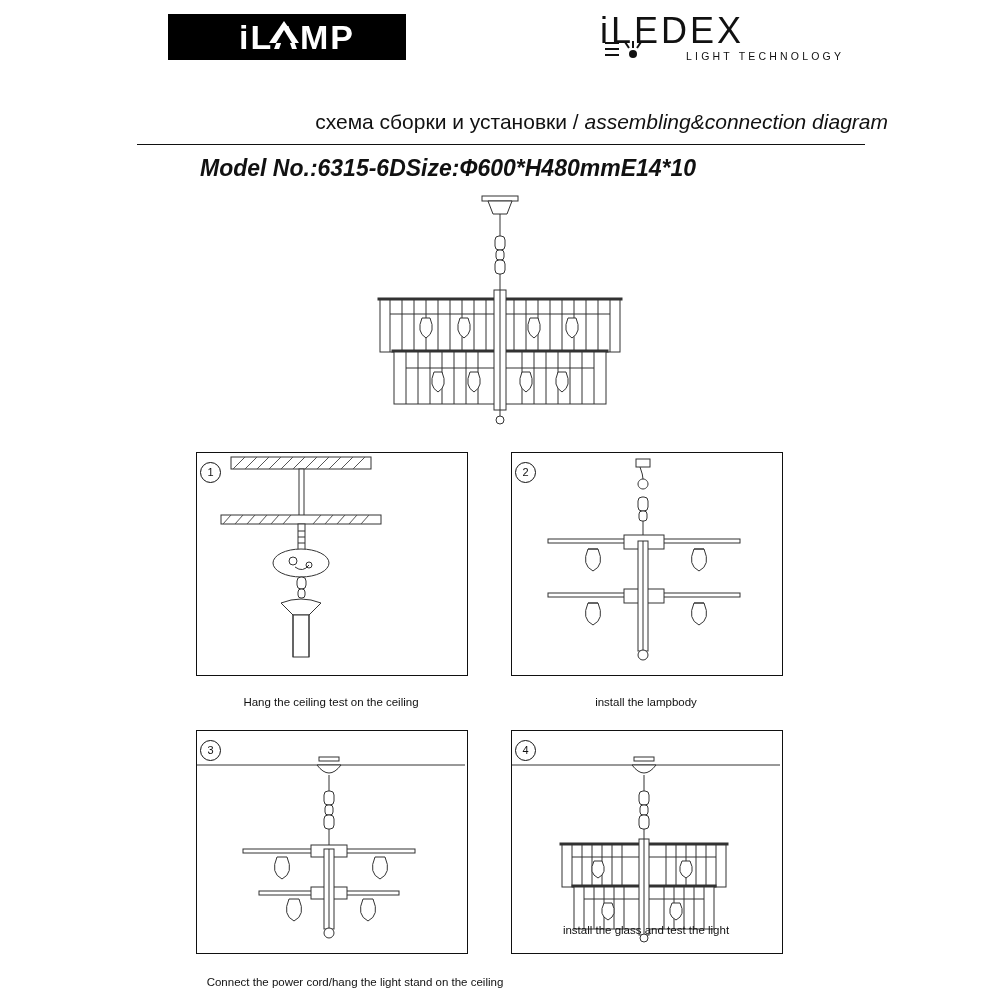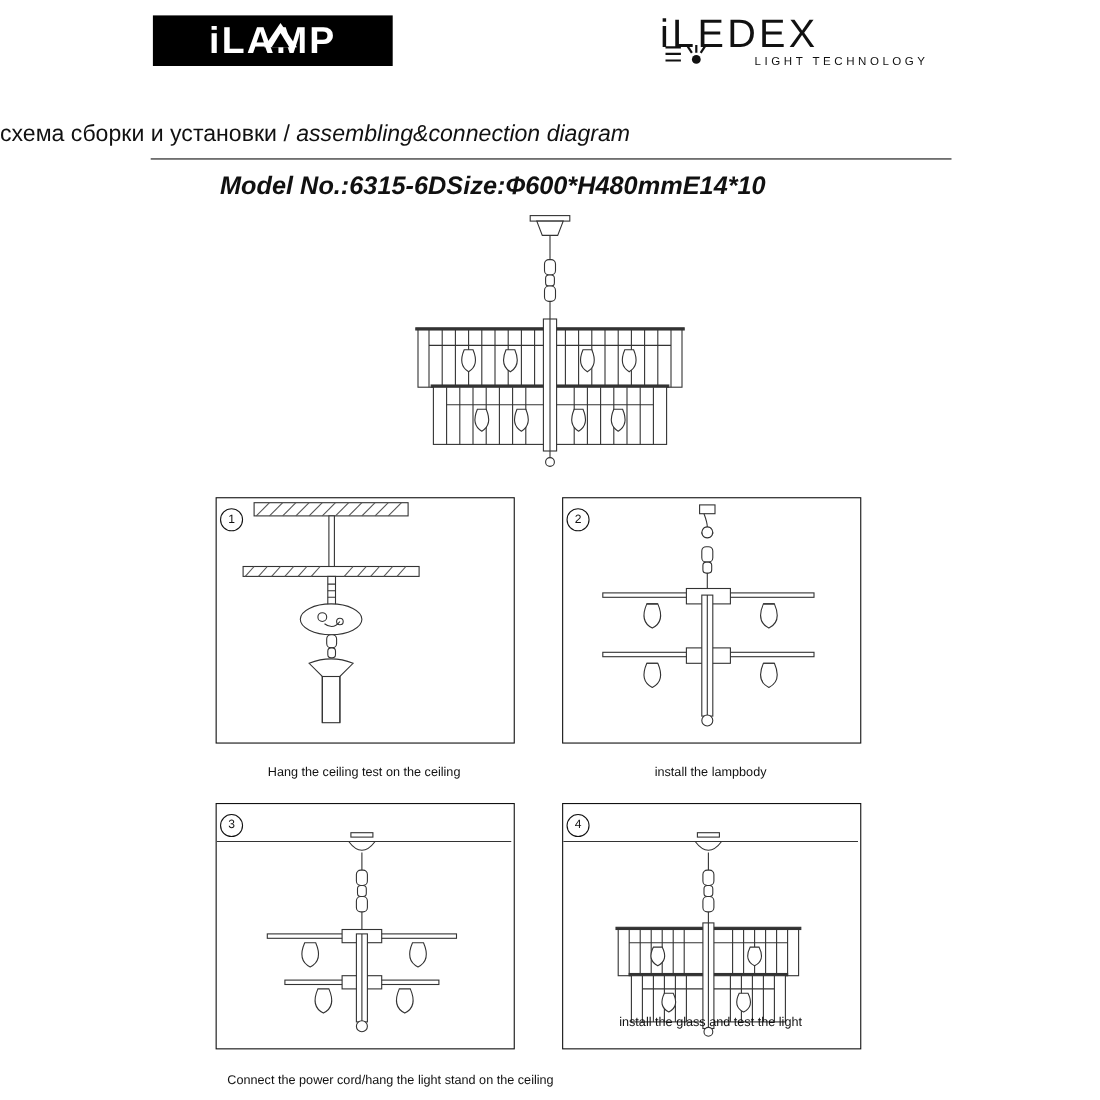--- a/index.html
+++ b/index.html
@@ -18,33 +18,34 @@
   .page {
     position: absolute;
     left: 0; top: 0;
     width: 1000px;
     height: 1000px;
   }
 
   
   .logo-ilamp {
     position: absolute;
-    left: 139px;
+    left: 168px;
     top: 14px;
     width: 218px;
     height: 46px;
     background: #000000;
     color: #ffffff;
     font-family: "Liberation Sans", sans-serif;
     font-weight: bold;
     font-size: 34px;
     letter-spacing: 2px;
     line-height: 46px;
     text-align: center;
     overflow: hidden;
+    padding-left: 20px;
   }
   .logo-ilamp .chev {
     position: absolute;
     left: 101px;
     top: 7px;
     width: 0;
     height: 0;
     border-left: 15px solid transparent;
     border-right: 15px solid transparent;
     border-bottom: 22px solid #ffffff;
@@ -93,21 +94,21 @@
     width: 54px;
     height: 20px;
   }
 
   
   .title-ru {
     position: absolute;
     top: 110px;
     left: 0;
     width: 888px;
-    text-align: left;
+    text-align: right;
     font-size: 21px;
     color: #111111;
   }
   .title-ru .ital {
     font-style: italic;
   }
   .rule {
     position: absolute;
     left: 137px;
     top: 144px;

